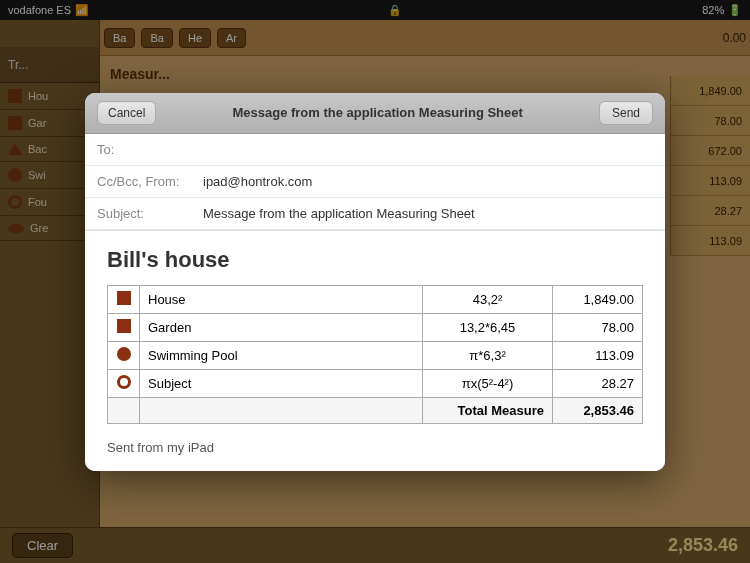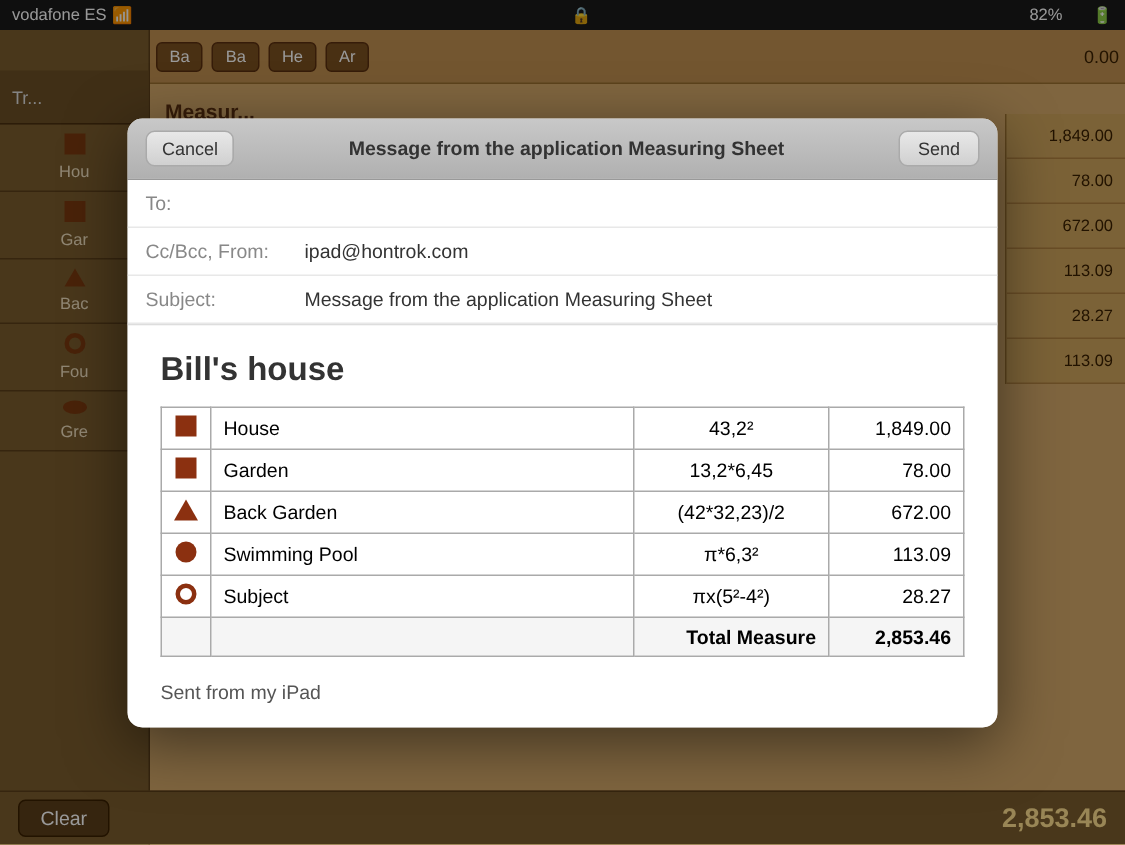--- a/index.html
+++ b/index.html
@@ -18,21 +18,21 @@
       height: 20px;
       background: #1a1a1a;
       display: flex;
       align-items: center;
       justify-content: space-between;
       padding: 0 8px;
       font-size: 11px;
       color: white;
     }
     .status-left { display: flex; gap: 4px; }
-    .status-right { display: flex; align-items: center; gap: 20px; }
+    .status-right { display: flex; align-items: center; gap: 4px; }
 
     
     .app-background {
       position: absolute;
       top: 20px;
       left: 0;
       right: 0;
       bottom: 0;
       background: #c8a96e;
       opacity: 0.7;
@@ -60,21 +60,20 @@
       margin-top: 27px;
     }
     .sidebar-item {
       display: flex;
       align-items: center;
       gap: 6px;
       padding: 6px 8px;
       border-bottom: 1px solid #5a3e1a;
       font-size: 11px;
       color: #f0e0c0;
-      flex-direction: column;
     }
 
     
     .main-area {
       position: absolute;
       top: 20px;
       left: 100px;
       right: 0;
       bottom: 0;
       background: #d4a96a;
@@ -351,20 +350,24 @@
     <span class="sb-sq"></span>
     <span>Hou</span>
   </div>
   <div class="sidebar-item">
     <span class="sb-sq"></span>
     <span>Gar</span>
   </div>
   <div class="sidebar-item">
     <span class="sb-tri"></span>
     <span>Bac</span>
+  </div>
+  <div class="sidebar-item">
+    <span class="sb-circle"></span>
+    <span>Swi</span>
   </div>
   <div class="sidebar-item">
     <span class="sb-ring"></span>
     <span>Fou</span>
   </div>
   <div class="sidebar-item">
     <span class="sb-ellipse"></span>
     <span>Gre</span>
   </div>
 </div>
@@ -429,26 +432,20 @@
               <td class="col-icon"><span class="shape-sq"></span></td>
               <td class="col-name">House</td>
               <td class="col-formula">43,2²</td>
               <td class="col-value">1,849.00</td>
             </tr>
             <tr>
               <td class="col-icon"><span class="shape-sq"></span></td>
               <td class="col-name">Garden</td>
               <td class="col-formula">13,2*6,45</td>
               <td class="col-value">78.00</td>
-            </tr>
-            <tr>
-              <td class="col-icon"><span class="shape-tri"></span></td>
-              <td class="col-name">Back Garden</td>
-              <td class="col-formula">(42*32,23)/2</td>
-              <td class="col-value">672.00</td>
             </tr>
             <tr>
               <td class="col-icon"><span class="shape-circle"></span></td>
               <td class="col-name">Swimming Pool</td>
               <td class="col-formula">π*6,3²</td>
               <td class="col-value">113.09</td>
             </tr>
             <tr>
               <td class="col-icon"><span class="shape-ring"></span></td>
               <td class="col-name">Subject</td>

